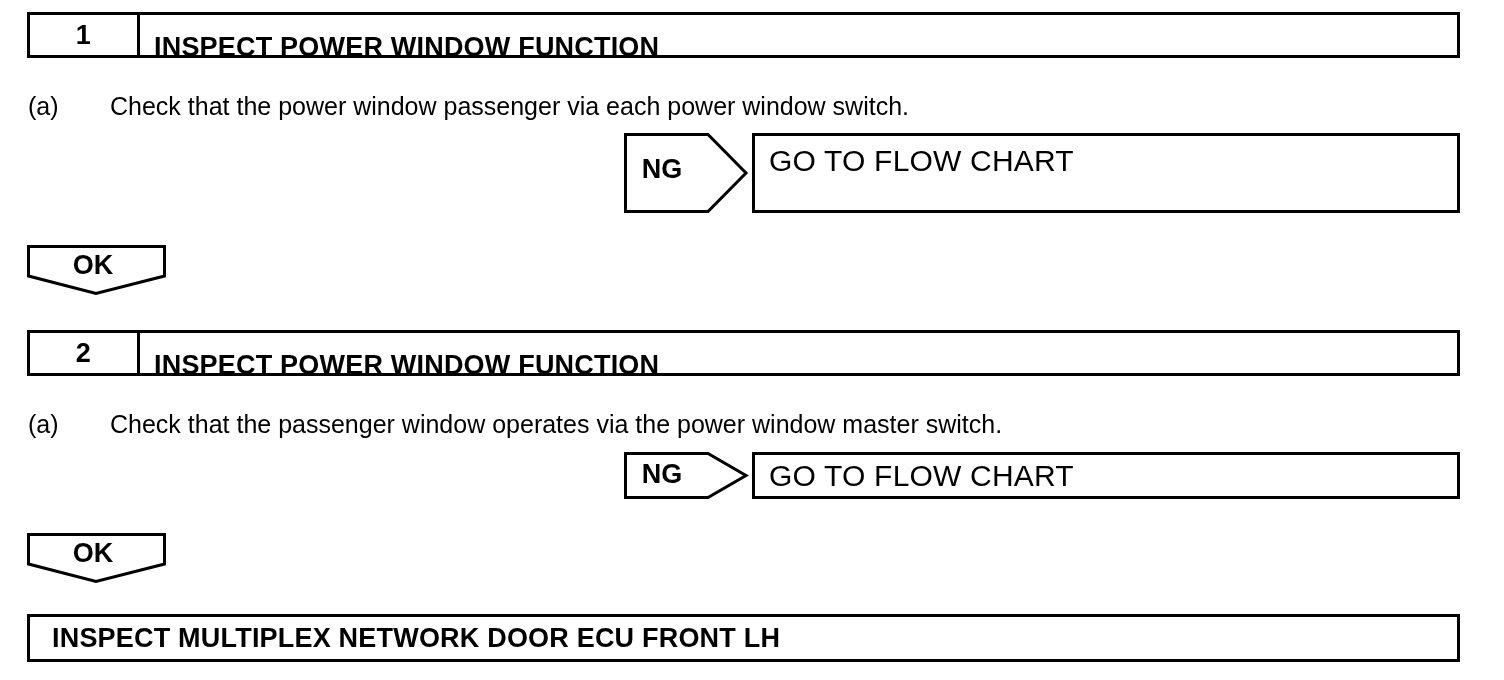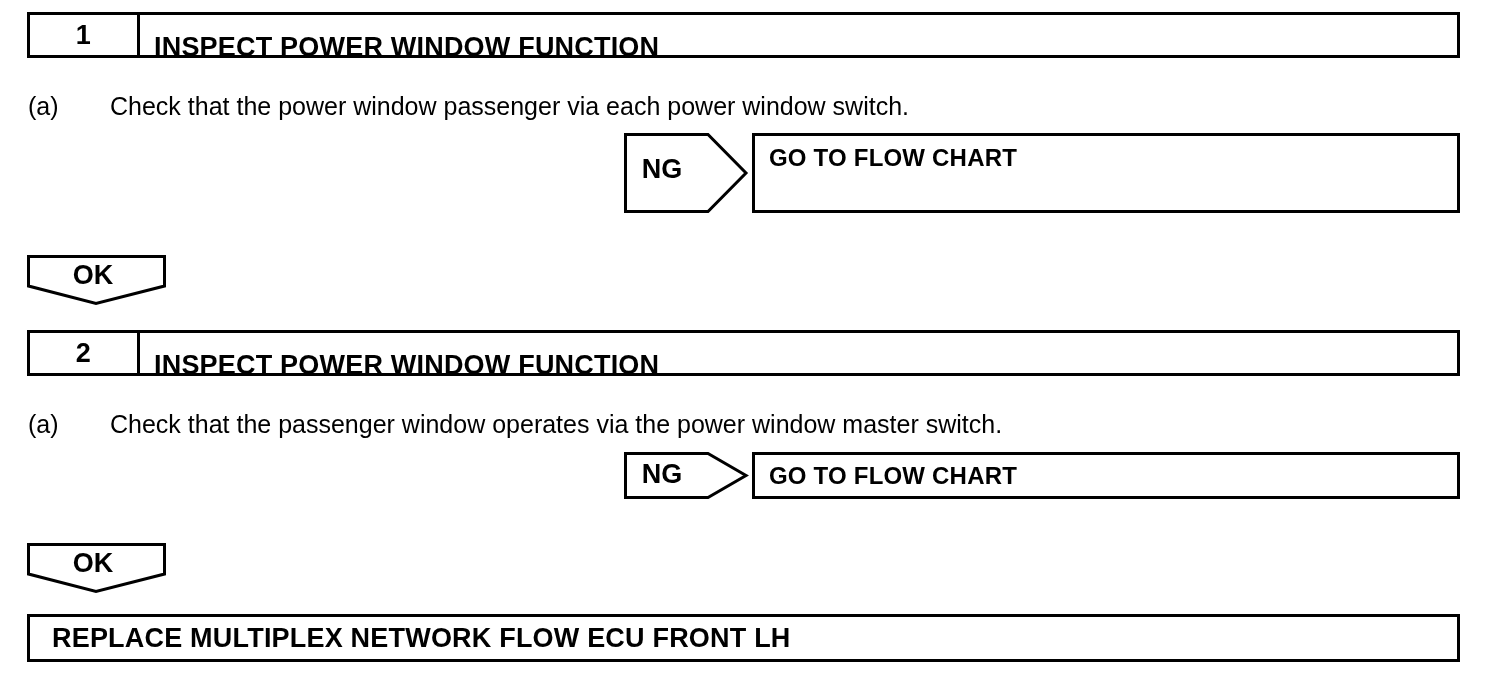--- a/index.html
+++ b/index.html
@@ -88,35 +88,34 @@
   
   .result-box {
     position: absolute;
     box-sizing: border-box;
     border: 3px solid #000;
     background: #fff;
     padding-left: 14px;
   }
   .result-box .result-label {
     display: block;
-    font-size: 24px;
-    font-weight: bold;
+    font-size: 30px;
+    font-weight: normal;
     letter-spacing: 0.2px;
     white-space: nowrap;
   }
   .result-box.tall .result-label { padding-top: 8px; }
   .result-box.short {
     display: flex;
     align-items: center;
   }
 
   
   .ok-banner {
     position: absolute;
-    margin-top: 10px;
   }
   .ok-banner svg {
     display: block;
     overflow: visible;
   }
   .ok-banner .ok-label {
     font-family: "Liberation Sans", sans-serif;
     font-size: 27px;
     font-weight: bold;
     fill: #000;
@@ -194,16 +193,16 @@
   </div>
 
   <div class="ok-banner" style="left:27px; top:533px;">
     <svg width="139" height="50" viewBox="0 0 139 50">
       <polygon points="1.5,1.5 137.5,1.5 137.5,31 69,48.5 1.5,31" fill="#ffffff" stroke="#000000" stroke-width="3"></polygon>
       <text class="ok-label" x="66" y="22" text-anchor="middle" dominant-baseline="middle">OK</text>
     </svg>
   </div>
 
   <div class="final-box" style="left:27px; top:614px; width:1433px; height:48px;">
-    <span class="final-label">REPLACE MULTIPLEX NETWORK FLOW ECU FRONT LH</span>
+    <span class="final-label">INSPECT MULTIPLEX NETWORK DOOR ECU FRONT LH</span>
   </div>
 
 </div>
 
 </body></html>

